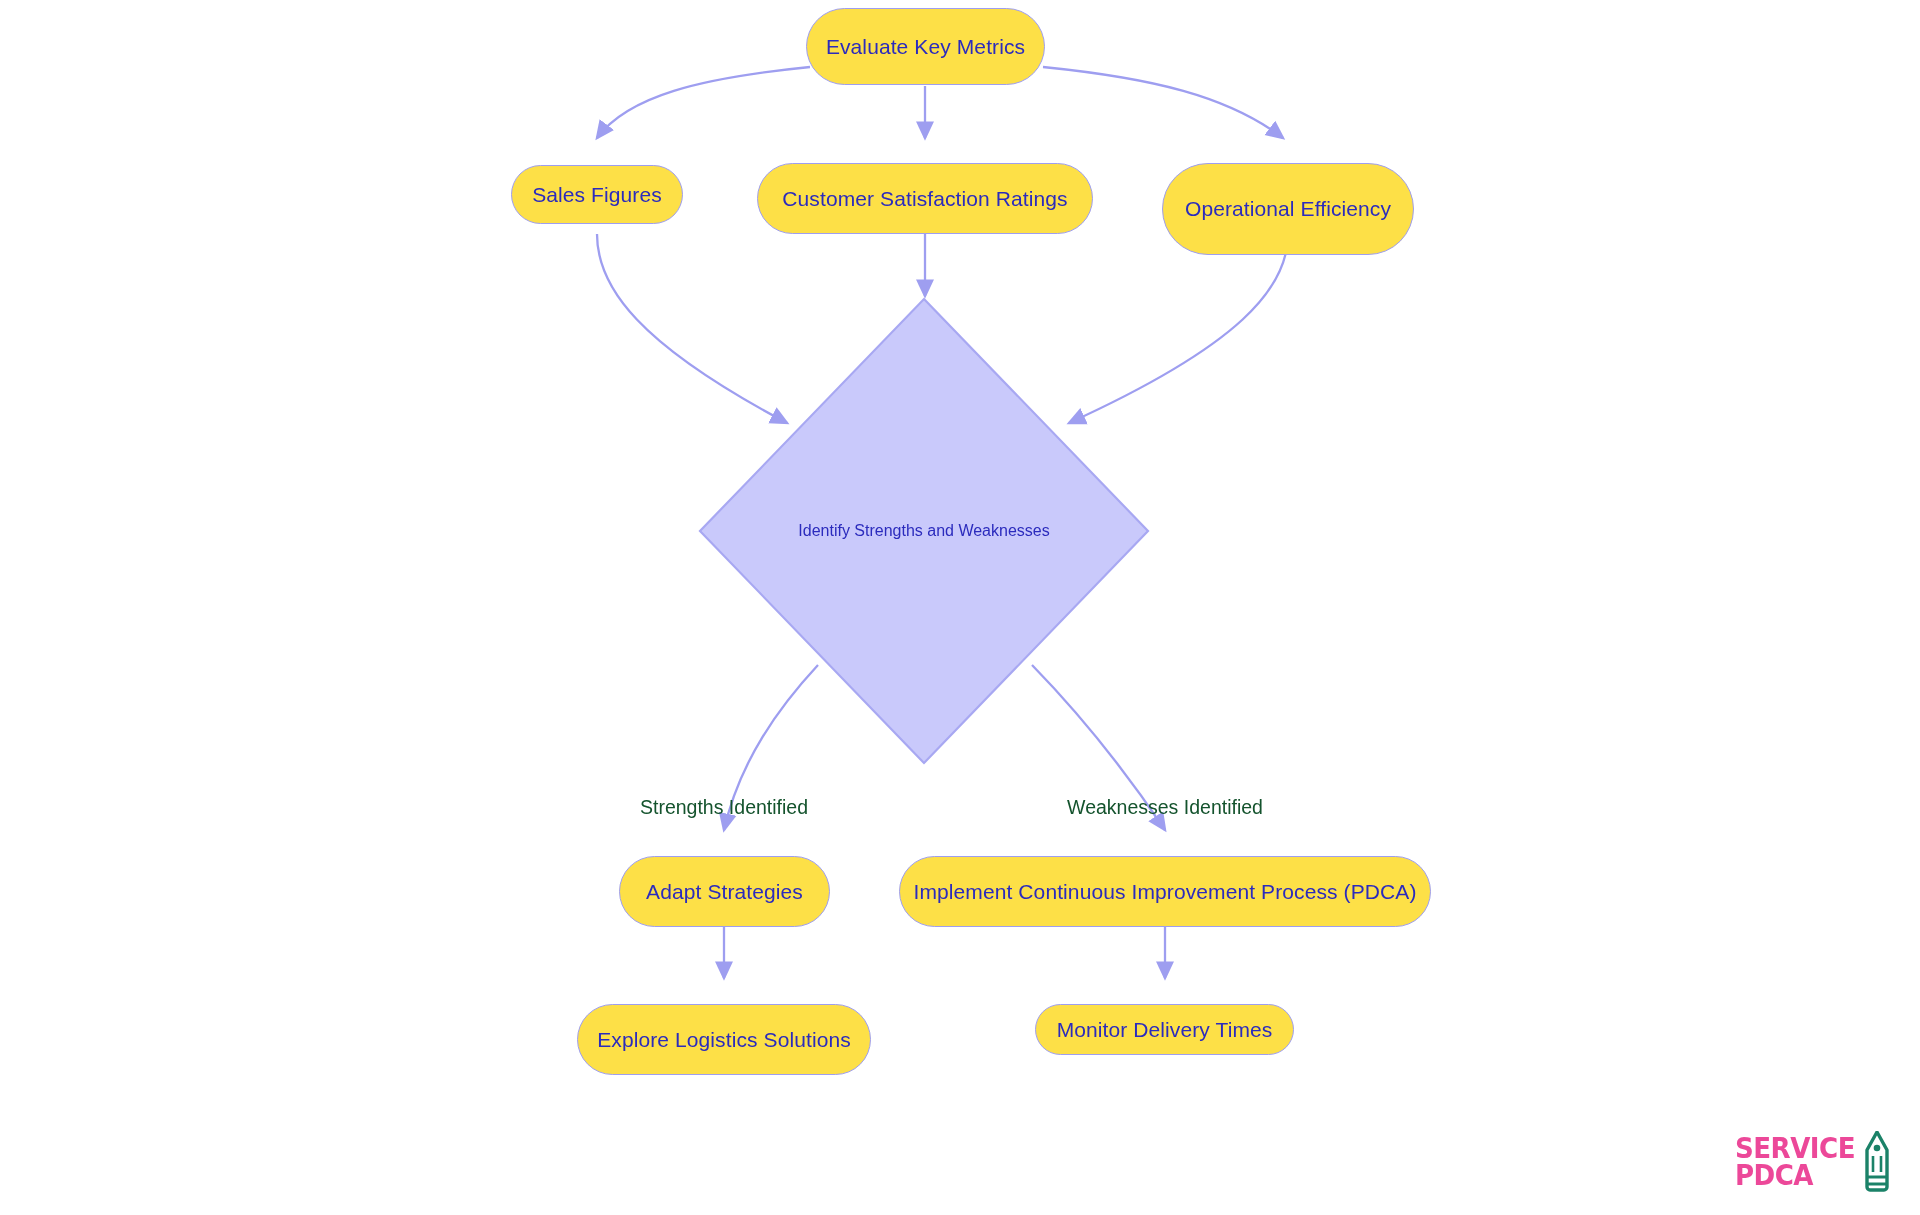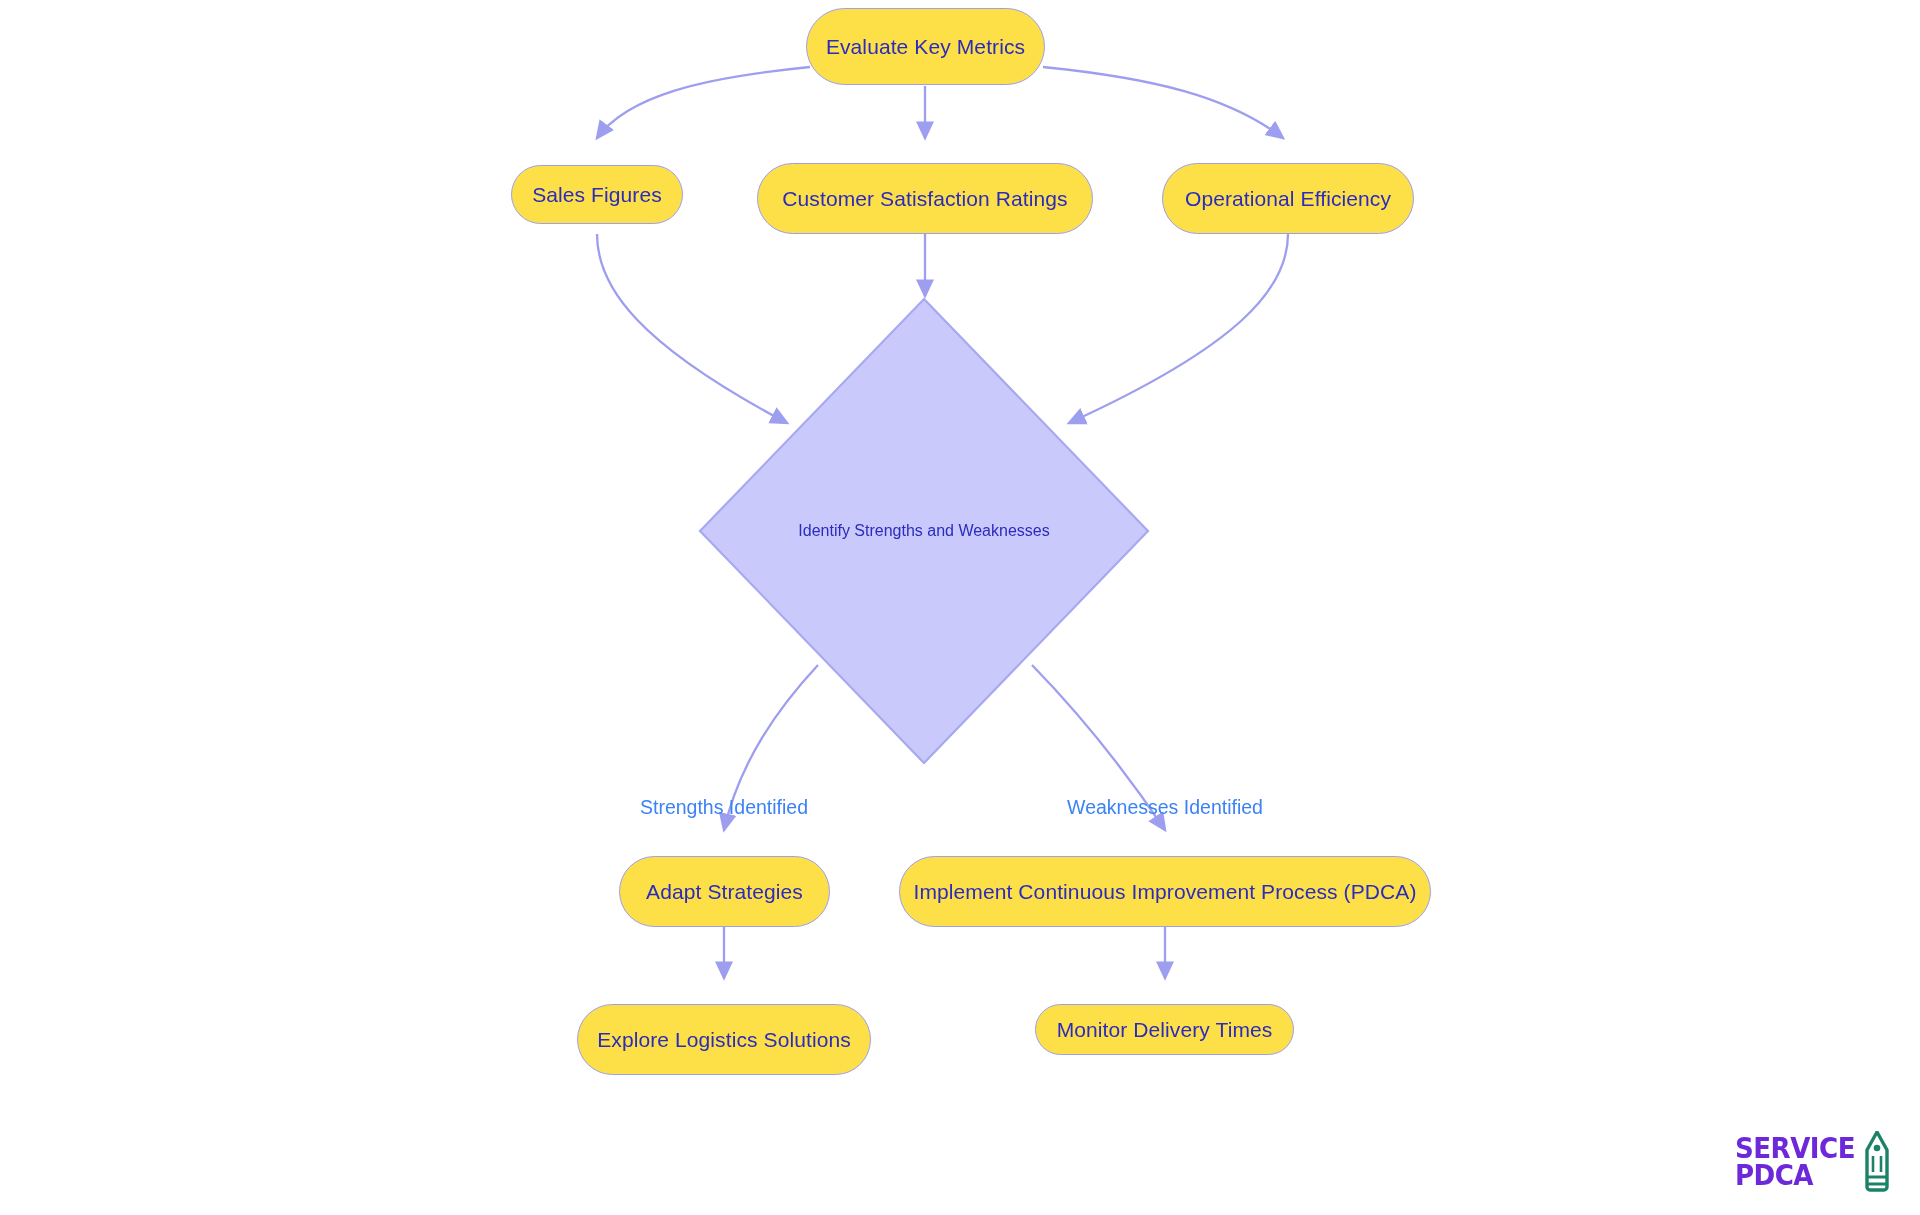--- a/index.html
+++ b/index.html
@@ -57,39 +57,39 @@
   }
   .diamond-label {
     position: relative;
     z-index: 2;
     color: #2b2bbd;
     font-size: 16px;
     white-space: nowrap;
   }
   .edge-label {
     position: absolute;
-    color: #3b82f6;
+    color: #14532d;
     font-size: 19.5px;
     white-space: nowrap;
     transform: translate(-50%, -50%);
     background: transparent;
   }
   #logo {
     position: absolute;
     right: 30px;
     bottom: 22px;
     display: flex;
     align-items: center;
     gap: 9px;
   }
   #logo-text {
     display: flex;
     flex-direction: column;
     line-height: 0.92;
-    color: #6d28d9;
+    color: #ec4899;
     font-family: "DejaVu Sans", sans-serif;
     font-weight: bold;
     font-size: 29px;
     letter-spacing: -0.5px;
     font-stretch: condensed;
   }
   #logo-text span { display: block; }
   #logo-pencil { display: block; }
 </style>
 </head>
@@ -133,21 +133,21 @@
   </div>
 
   <div class="node" style="left:511px; top:165px; width:172px; height:59px;">
     <span>Sales Figures</span>
   </div>
 
   <div class="node" style="left:757px; top:163px; width:336px; height:71px;">
     <span>Customer Satisfaction Ratings</span>
   </div>
 
-  <div class="node" style="left:1162px; top:163px; width:252px; height:71px;text-align:center;">
+  <div class="node" style="left:1162px; top:163px; width:252px; height:92px;text-align:center;">
     <span>Operational Efficiency</span>
   </div>
 
   <div class="diamond-wrap" style="left:698px; top:297px; width:452px; height:468px;">
     <svg class="diamond-shape" viewBox="0 0 452 468" preserveAspectRatio="none">
       <polygon points="226,2 450,234 226,466 2,234" fill="#c9c9fb" stroke="#a8a8f2" stroke-width="2.2"></polygon>
     </svg>
     <span class="diamond-label">Identify Strengths and Weaknesses</span>
   </div>
 

